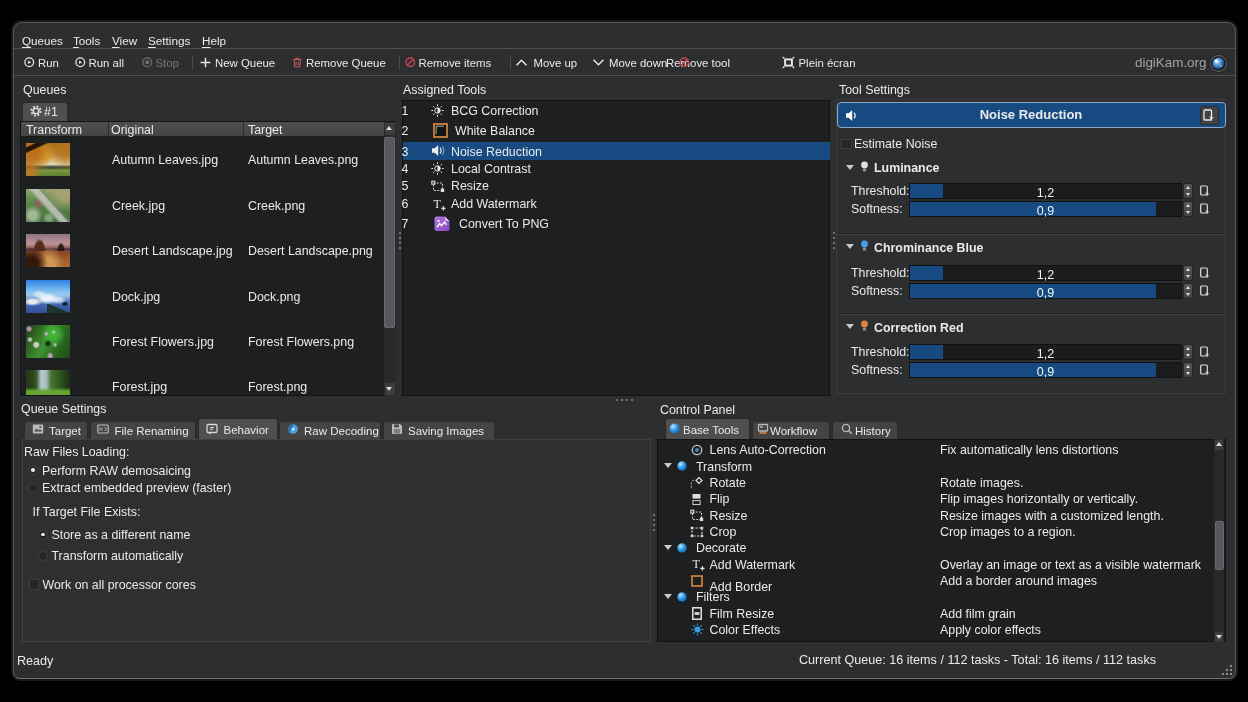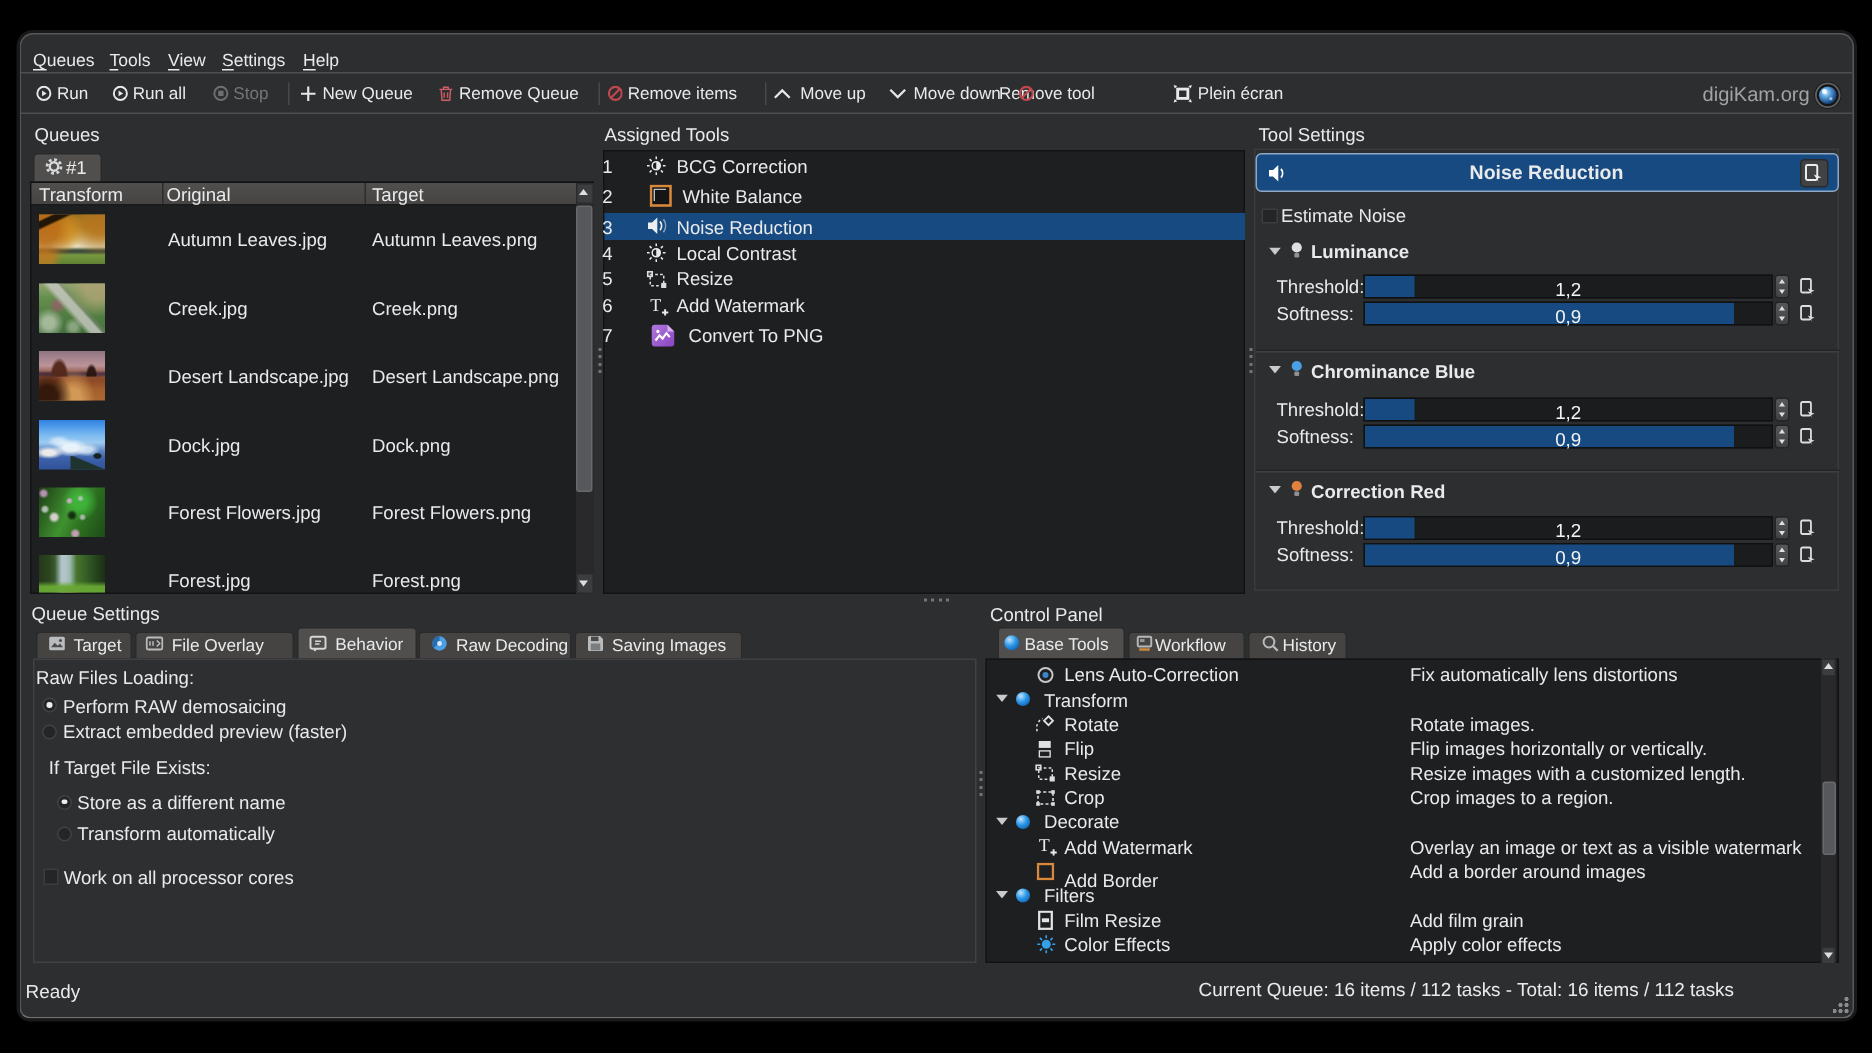--- a/index.html
+++ b/index.html
@@ -209,21 +209,21 @@
 <span class="t" style="left:851px;top:363px">Softness:</span>
 <div class="track" style="left:909px;top:361.5px;width:273px">
     <div class="fill" style="width:246px"></div>
     <span class="sval">0,9</span>
   </div>
 <div class="spin" style="left:1183px;top:361.5px"></div>
 
 <div class="tab" style="left:24px;top:420.5px;width:64px;height:18px"></div>
 <span class="t tt" style="left:49px;top:423.5px">Target</span>
 <div class="tab" style="left:89.5px;top:420.5px;width:106px;height:18px"></div>
-<span class="t tt" style="left:114.5px;top:423.5px">File Overlay</span>
+<span class="t tt" style="left:114.5px;top:423.5px">File Renaming</span>
 <div class="tab tabsel" style="left:197.5px;top:417.5px;width:80px;height:21px"></div>
 <span class="t tt" style="left:223.5px;top:422.5px">Behavior</span>
 <div class="tab" style="left:279px;top:420.5px;width:102px;height:18px"></div>
 <span class="t tt" style="left:304px;top:423.5px">Raw Decoding</span>
 <div class="tab" style="left:383px;top:420.5px;width:112px;height:18px"></div>
 <span class="t tt" style="left:408px;top:423.5px">Saving Images</span>
 <div class="a" style="left:22px;top:438.5px;width:629px;height:203px;border:1px solid #404143;background:#2e2f31"></div>
 <span class="t" style="left:24px;top:445px">Raw Files Loading:</span>
 <div class="radio on" style="left:28px;top:465px"></div>
 <span class="t" style="left:42px;top:463.5px">Perform RAW demosaicing</span>

